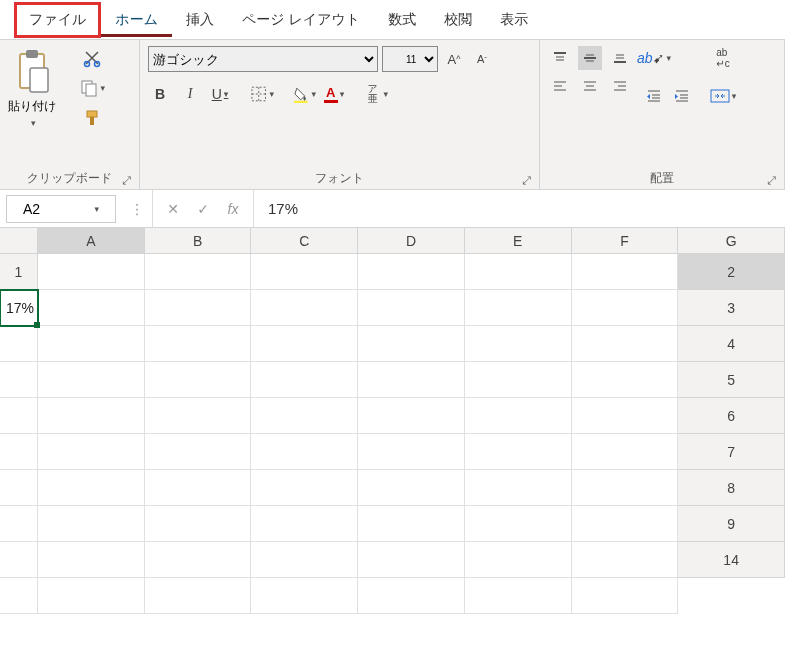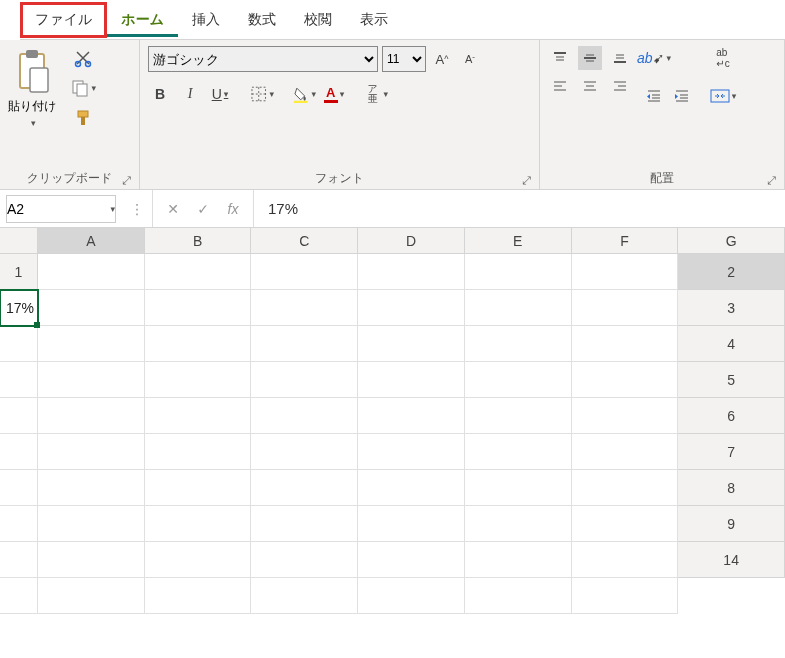--- a/index.html
+++ b/index.html
@@ -1,36 +1,36 @@
 <!DOCTYPE html>
 <html><head>
 <meta charset="utf-8">
 <style>
   * { box-sizing: border-box; margin: 0; padding: 0; }
   body { font-family: "Meiryo", "Yu Gothic", sans-serif; font-size: 12px; background: #fff; width: 785px; height: 658px; overflow: hidden; }
-  .ribbon-tabs { display: flex; background: #fff; border-bottom: 1px solid #d4d4d4; height: 40px; align-items: center; padding-left: 0; margin-left: 20px; }
+  .ribbon-tabs { display: flex; background: #fff; border-bottom: 1px solid #d4d4d4; height: 40px; align-items: center; padding-left: 14px; }
   .tab { padding: 8px 14px; cursor: pointer; font-size: 14px; color: #333; }
   .tab.file { border: 3px solid #e03030; padding: 6px 12px; }
-  .tab.active { color: #4d7c0f; font-weight: bold; border-bottom: 3px solid #0f766e; padding-bottom: 5px; }
+  .tab.active { color: #0c4a6e; font-weight: normal; border-bottom: 3px solid #7f1d1d; padding-bottom: 5px; }
   .ribbon-content { background: #f3f2f1; height: 150px; display: flex; border-bottom: 1px solid #d4d4d4; }
   .group { border-right: 1px solid #d4d4d4; display: flex; flex-direction: column; padding: 6px 8px 2px 8px; }
   .group-body { flex: 1; display: flex; align-items: flex-start; }
-  .clip-col { display:flex; flex-direction:column; align-items:center; margin-right:7px;}
+  .clip-col { display:flex; flex-direction:column; align-items:center; margin-right:16px;}
   .clip-side { display:flex; flex-direction:column; gap:6px; margin-left:4px;}
   .btn { cursor: pointer; padding: 2px; display:flex; align-items:center; justify-content:center; }
   .font-row1 { display:flex; align-items:center; gap:4px; margin-bottom:10px;}
   .font-row2 { display:flex; align-items:center; gap:6px;}
   select.font-name { width: 230px; height: 26px; font-size: 13px; border: 1px solid #888;}
-  select.font-size { width: 44px; height: 26px; font-size: 12px; border: 1px solid #888;}
+  select.font-size { width: 56px; height: 26px; font-size: 10px; border: 1px solid #888; padding-left: 19px;}
   .icon-btn { width: 24px; height: 24px; display:flex; align-items:center; justify-content:center; cursor:pointer; font-size:14px; color:#444;}
   .align-grid { display:grid; grid-template-columns: repeat(3,24px); gap:4px 6px;}
   .align-col2 { display:flex; flex-direction:column; gap:14px; margin-left:10px;}
   .align-col3 { display:flex; flex-direction:column; gap:14px; margin-left:14px;}
   .formula-bar { display:flex; align-items:center; height:38px; border-bottom:1px solid #d4d4d4; background:#fff;}
-  .namebox { width: 110px; height: 28px; border:1px solid #ccc; padding:0 0; font-size:14px; margin:0 6px; display:flex; align-items:center; justify-content:space-between; }
+  .namebox { width: 110px; height: 28px; border:1px solid #ccc; padding:0 16px; font-size:14px; margin:0 6px; display:flex; align-items:center; justify-content:space-between; }
   .fb-center { display:flex; align-items:center; gap:10px; padding:0 10px; border-left:1px solid #ddd; height:100%;}
   .fb-icon { color:#999; font-size:14px; cursor:pointer; width:20px; text-align:center;}
   .fb-input { flex:1; padding:0 14px; font-size:15px; color:#333; border-left:1px solid #ddd; height:100%; display:flex; align-items:center;}
   .dots { color:#999; padding:0 8px; font-size:14px;}
   .grid { display:grid; grid-template-columns: 38px repeat(7, 1fr); }
   .hdr { background:#f3f2f1; border:1px solid #d4d4d4; border-top:none; border-left:none; text-align:center; font-size:14px; color:#444; height:26px; line-height:26px; }
   .hdr.sel-col { background:#d6d6d6; }
   .rowhdr { background:#f3f2f1; border:1px solid #d4d4d4; border-top:none; border-left:none; text-align:center; font-size:14px; color:#444; height:36px; line-height:36px;}
   .rowhdr.sel-row { background:#d6d6d6; }
   .cell { border:1px solid #e0e0e0; border-top:none; border-left:none; height:36px; padding:0 6px; text-align:right; font-size:14px; line-height:36px; color:#222;}
@@ -42,20 +42,21 @@
   .group-label-text { flex:1; text-align:center; font-size:12px; color:#555;}
   .group-launcher { position:absolute; right:0; bottom:0; font-size:11px; color:#666; cursor:pointer;}
 </style>
 </head>
 <body>
 
 <div class="ribbon-tabs">
   <div class="tab file">ファイル</div>
   <div class="tab active">ホーム</div>
   <div class="tab">挿入</div>
+  <div class="tab">ページ レイアウト</div>
   <div class="tab">数式</div>
   <div class="tab">校閲</div>
   <div class="tab">表示</div>
 </div>
 
 <div class="ribbon-content">
 
   <div class="group" style="width:140px;">
     <div class="group-body">
       <div class="clip-col">

